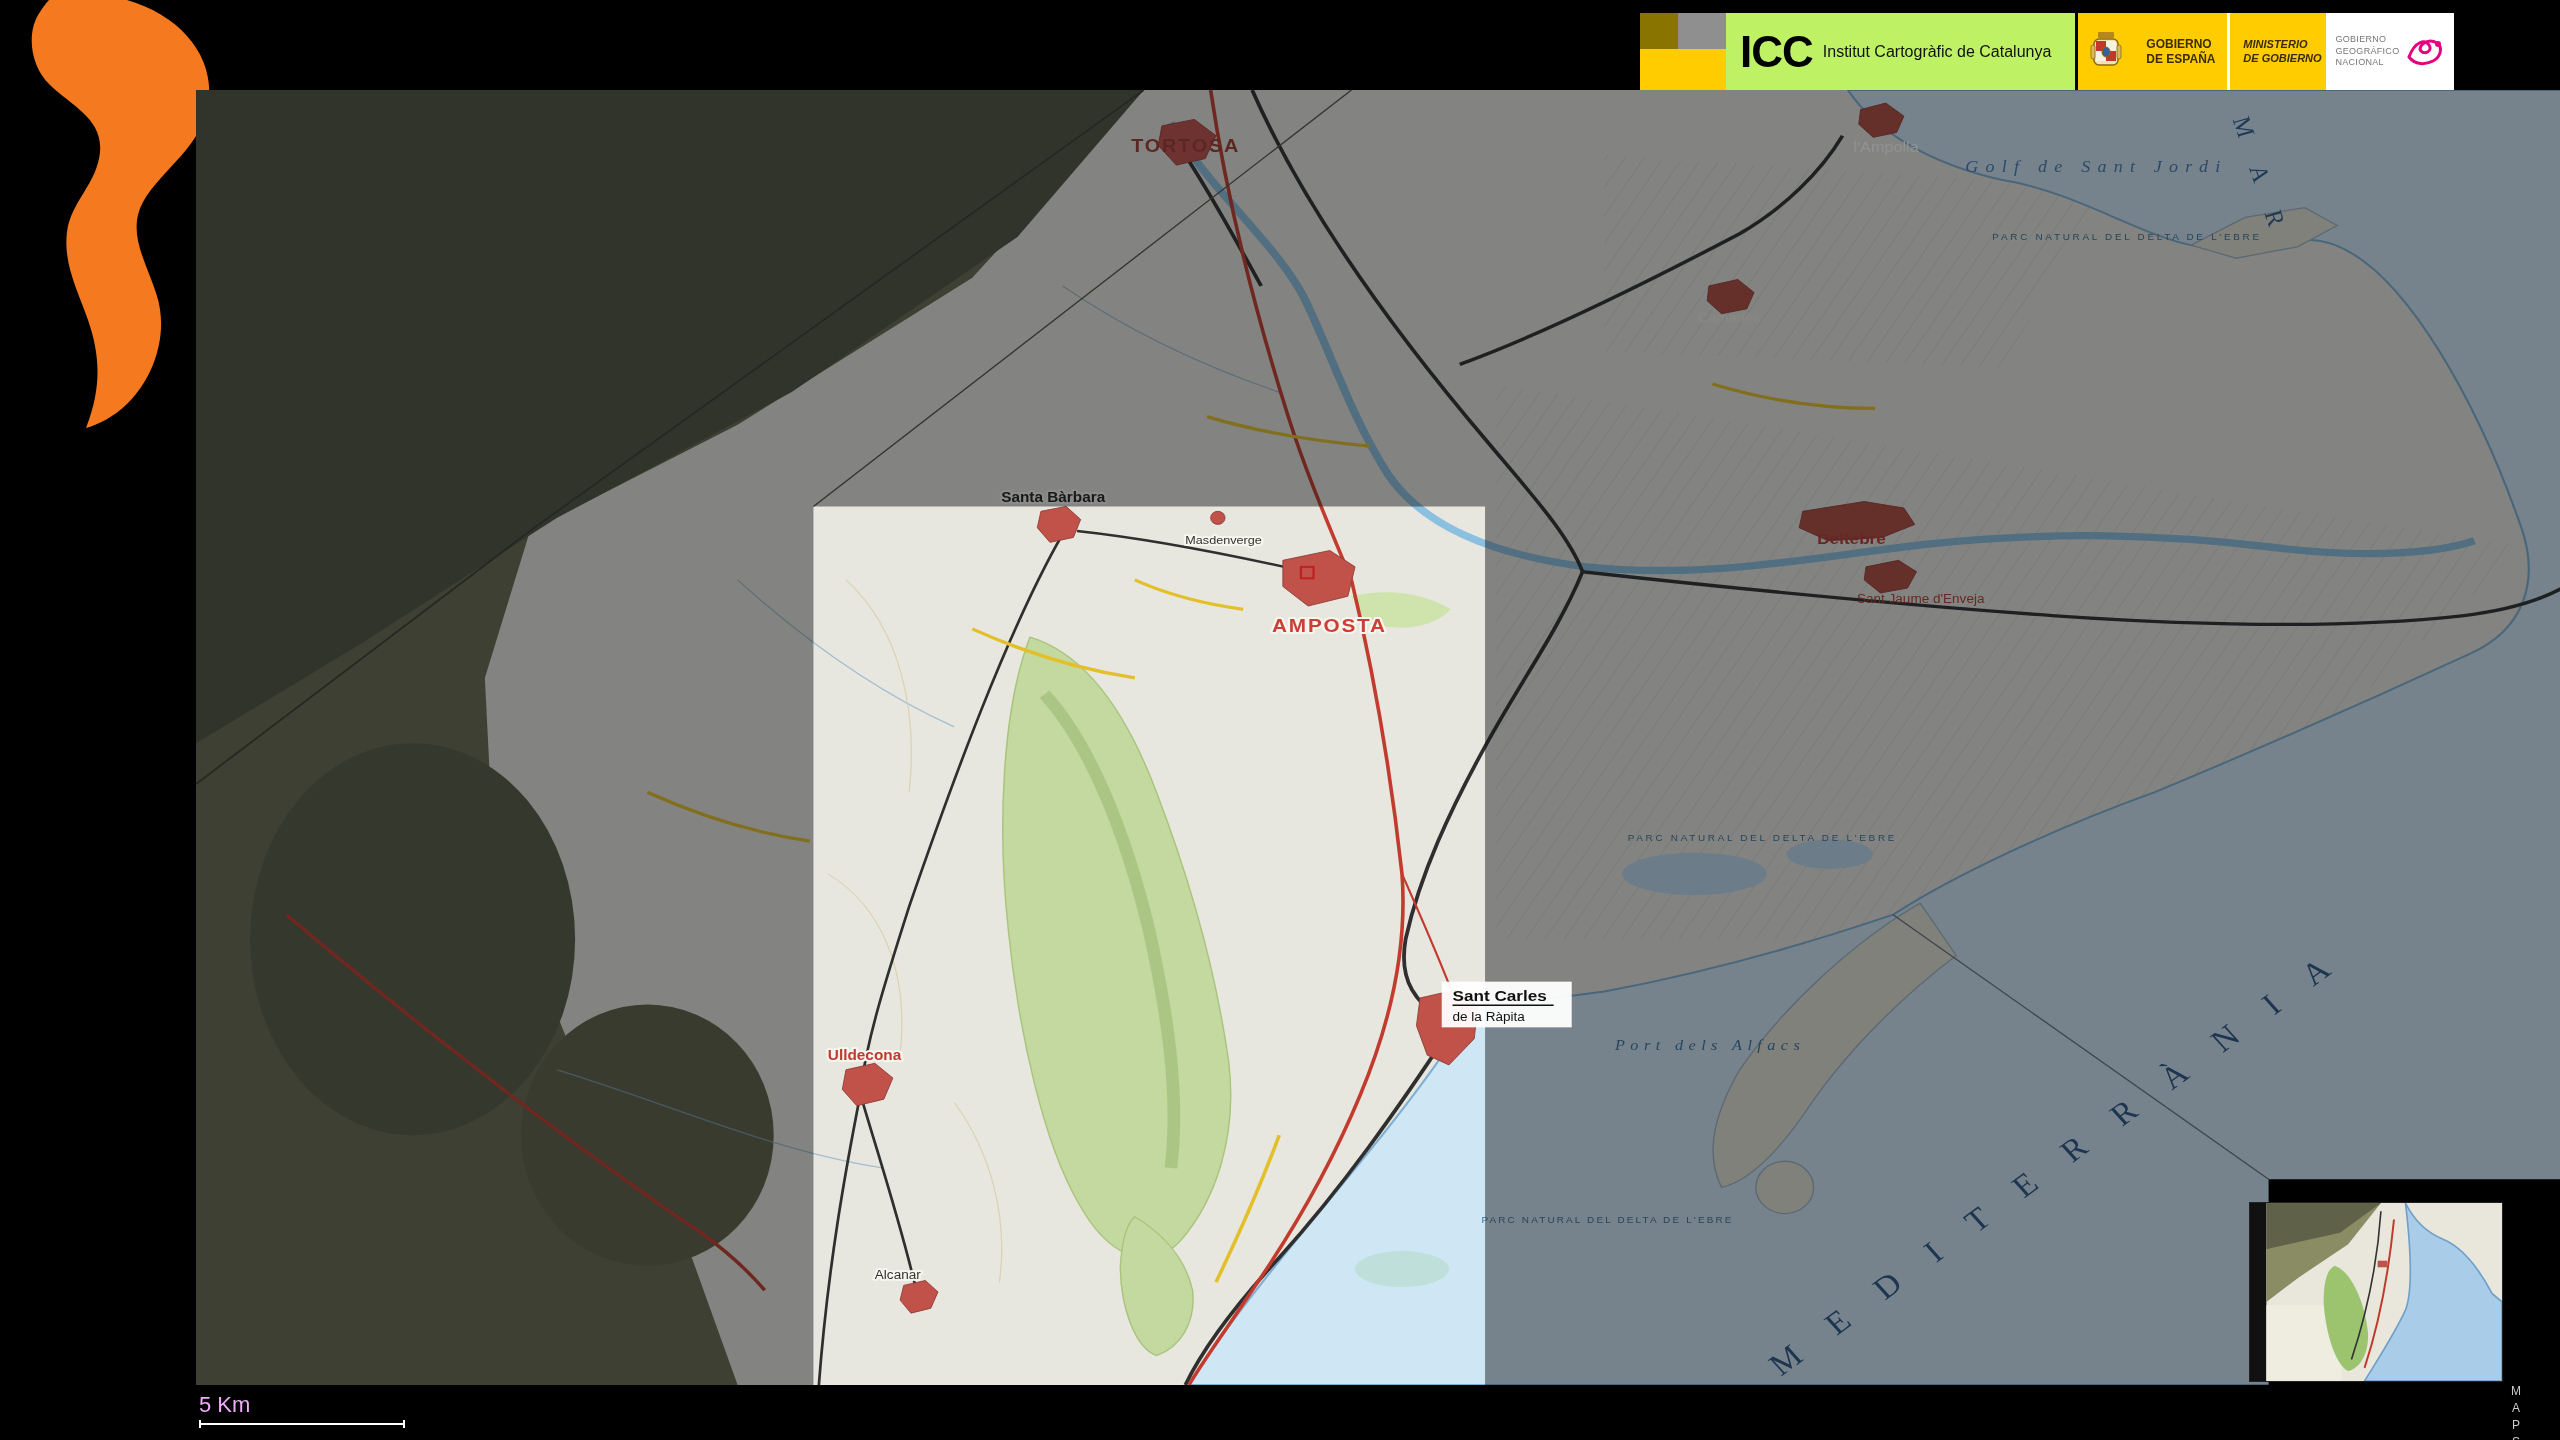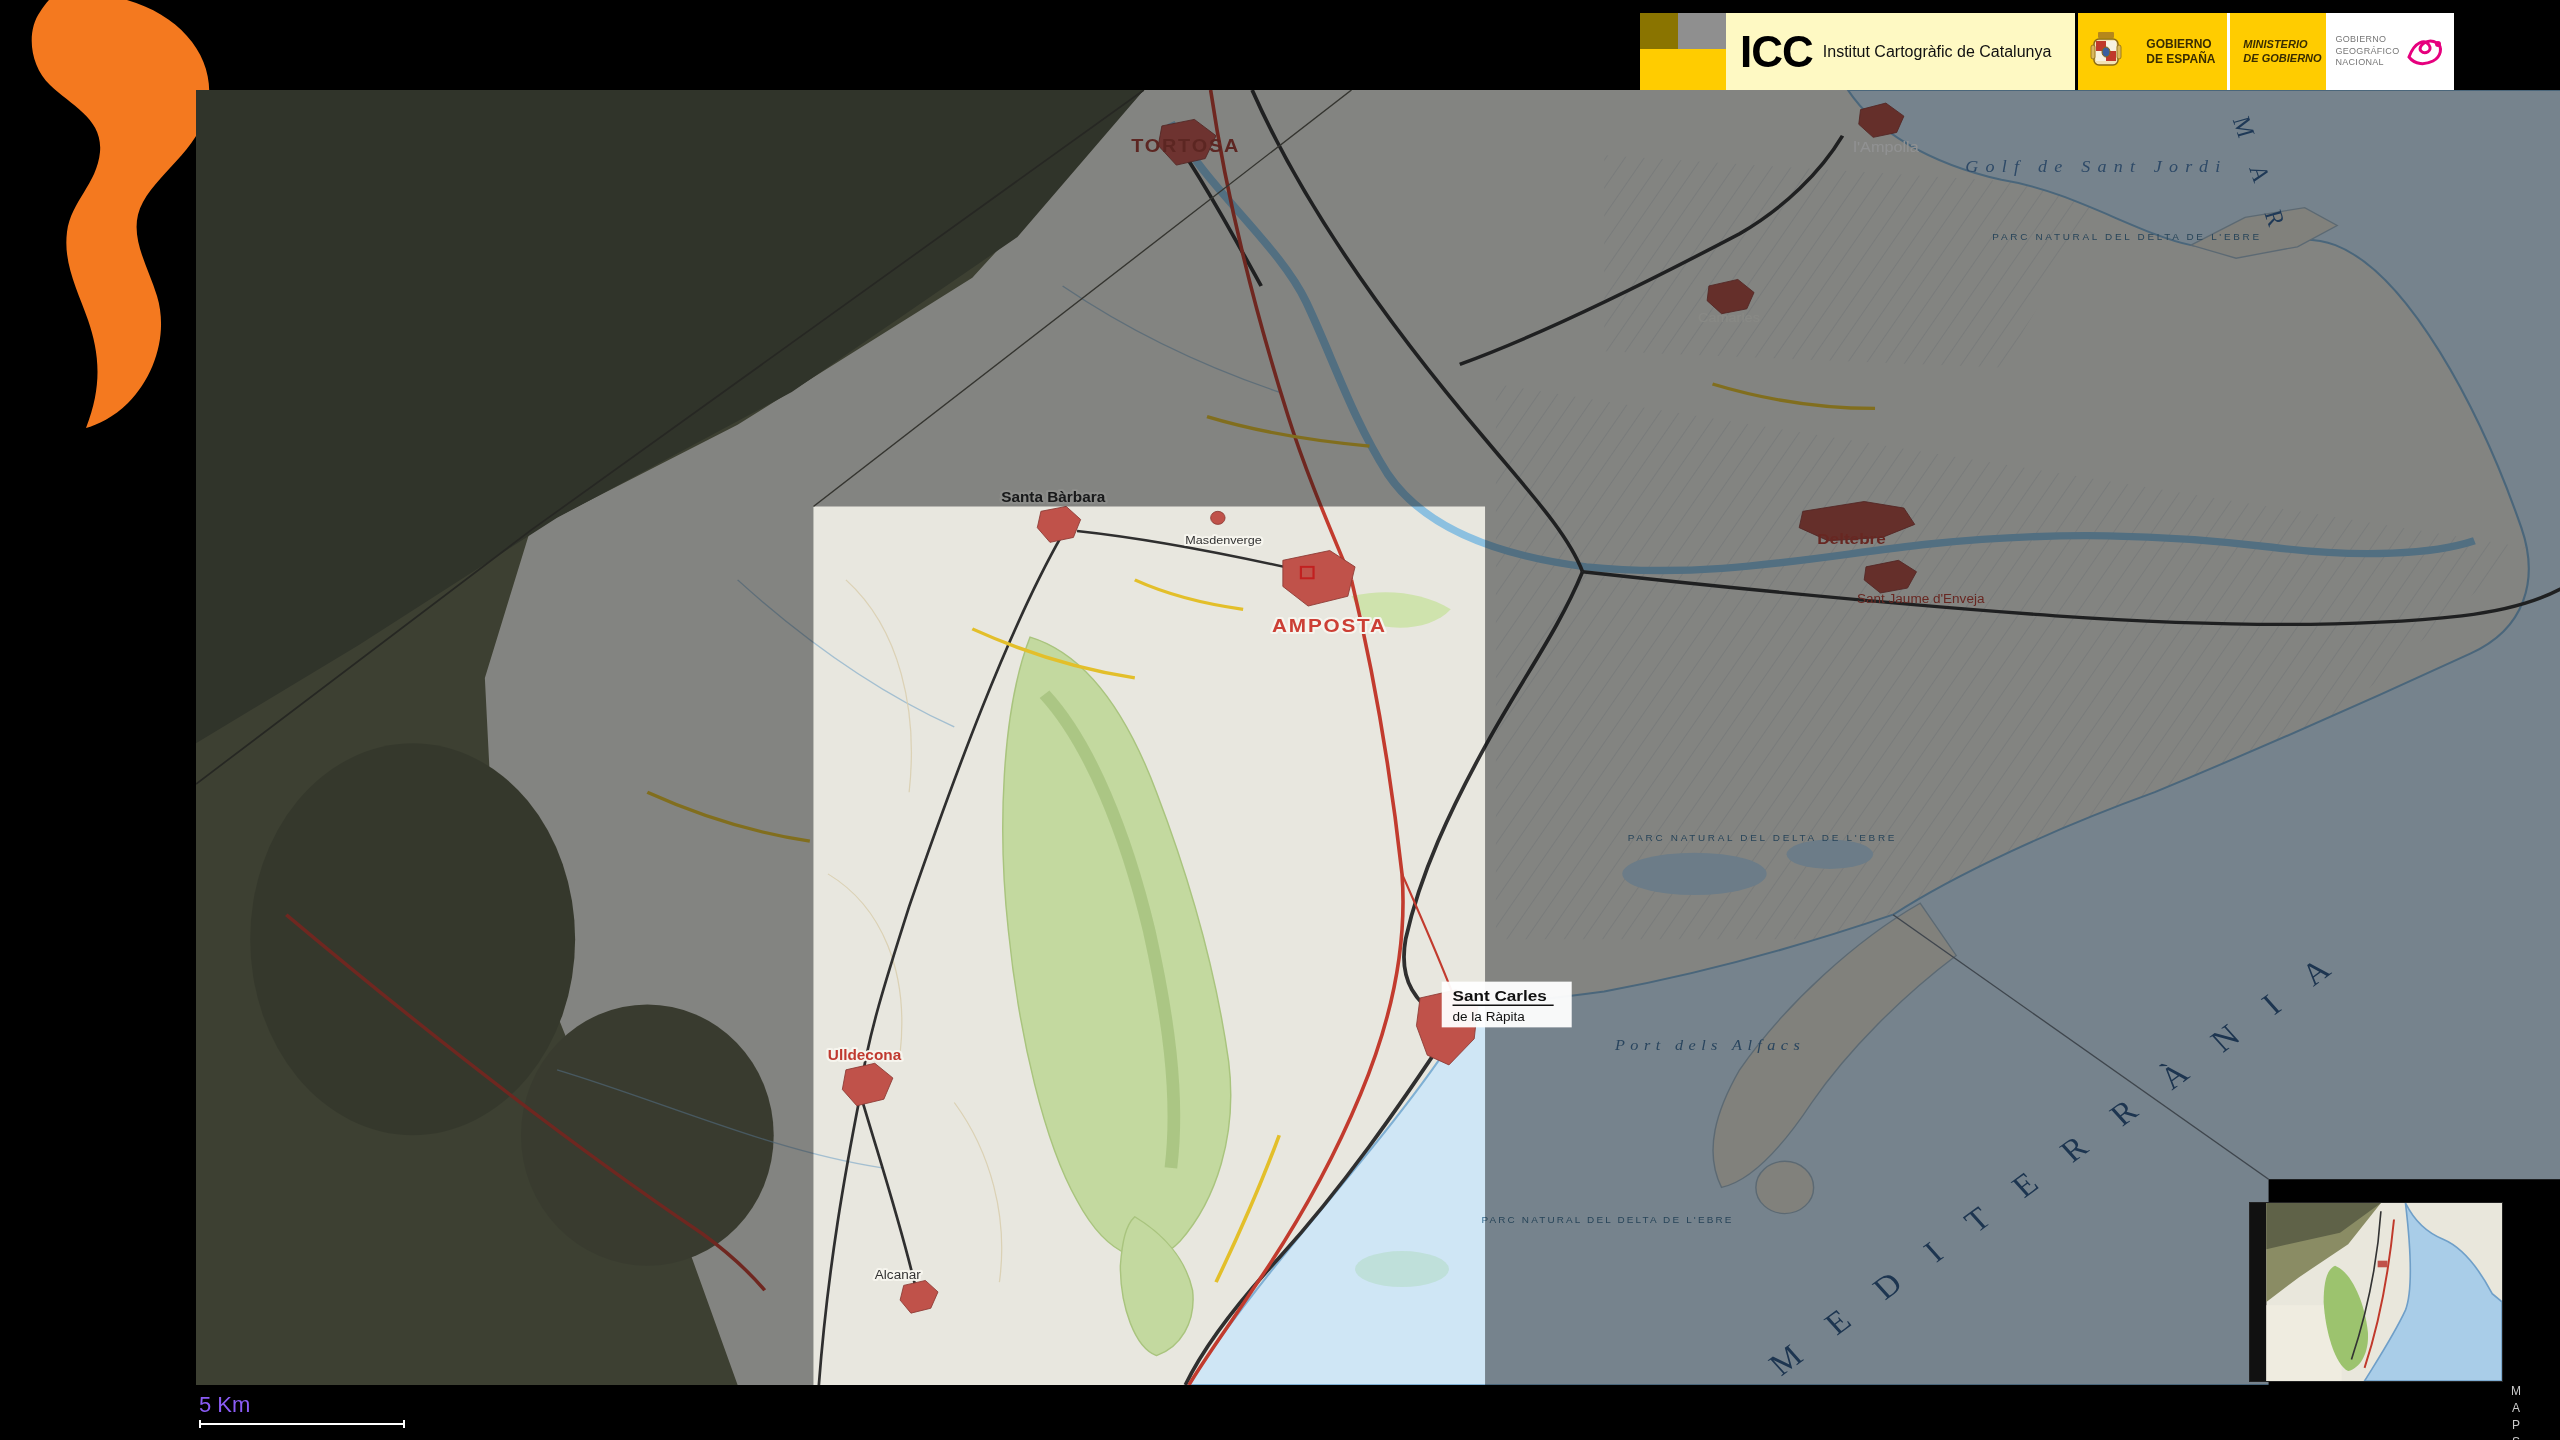--- a/index.html
+++ b/index.html
@@ -9,42 +9,42 @@
 
   
   .swoosh { position:absolute; left:0; top:0; }
 
   
   .header { position:absolute; left:1640px; top:13px; height:77px; display:flex; align-items:stretch; }
   .hdr-squares { position:relative; width:86px; }
   .hdr-squares .sq-tl { position:absolute; left:0; top:0; width:38px; height:36px; background:#8a7400; }
   .hdr-squares .sq-tr { position:absolute; left:38px; top:0; width:48px; height:36px; background:#8f8f8f; }
   .hdr-squares .sq-b  { position:absolute; left:0; top:36px; width:86px; height:41px; background:#ffcc00; }
-  .hdr-icc { background:#fef9c3; display:flex; align-items:center; padding:0 24px 0 14px; }
+  .hdr-icc { background:#bef264; display:flex; align-items:center; padding:0 24px 0 14px; }
   .icc-abbr { font-size:44px; font-weight:bold; letter-spacing:-1px; color:#000; margin-right:10px; }
   .icc-name { font-size:16px; color:#111; white-space:nowrap; }
   .hdr-gob { background:#ffcc00; display:flex; align-items:center; gap:24px; padding:0 12px; margin-left:3px;
              border-right:3px solid #fff; }
   .gob-text { font-size:12px; font-weight:bold; color:#3a2d00; line-height:1.2; }
   .hdr-min { background:#ffcc00; width:96px; display:flex; align-items:center; justify-content:center; text-align:left;font-style:italic; }
   .min-text { font-size:11px; font-weight:bold; color:#3a2d00; line-height:1.25; padding-left:8px; }
   .hdr-ign { background:#fff; width:128px; display:flex; align-items:center; justify-content:space-between; padding:0 9px; }
   .ign-text { font-size:9px; color:#777; line-height:1.3; letter-spacing:.3px; }
 
   
   .map-area { position:absolute; left:196px; top:90px; width:2412px; height:1295px; }
   .map-area svg { display:block; width:100%; height:100%; }
 
   
   text { font-family:"Liberation Sans", sans-serif; }
   .t-serif { font-family:"Liberation Serif", serif; }
   .halo { paint-order:stroke; stroke:#f6f5ee; stroke-width:2.6px; stroke-linejoin:round; }
 
   
-  .scalebar { position:absolute; left:199px; top:1392px; color:#8b5cf6; }
+  .scalebar { position:absolute; left:199px; top:1392px; color:#f0abfc; }
   .scalebar .txt { font-size:22px; margin-bottom:5px; }
   .scalebar .bar { width:206px; height:2px; background:#fff; position:relative; }
   .scalebar .bar::before, .scalebar .bar::after { content:""; position:absolute; top:-3px; width:2px; height:8px; background:#fff; }
   .scalebar .bar::before { left:0; } .scalebar .bar::after { right:0; }
 
   
   .minimap { position:absolute; left:2250px; top:1203px; width:252px; height:178px; outline:1px solid #222; }
   .minimap svg { display:block; width:100%; height:100%; }
 
   

